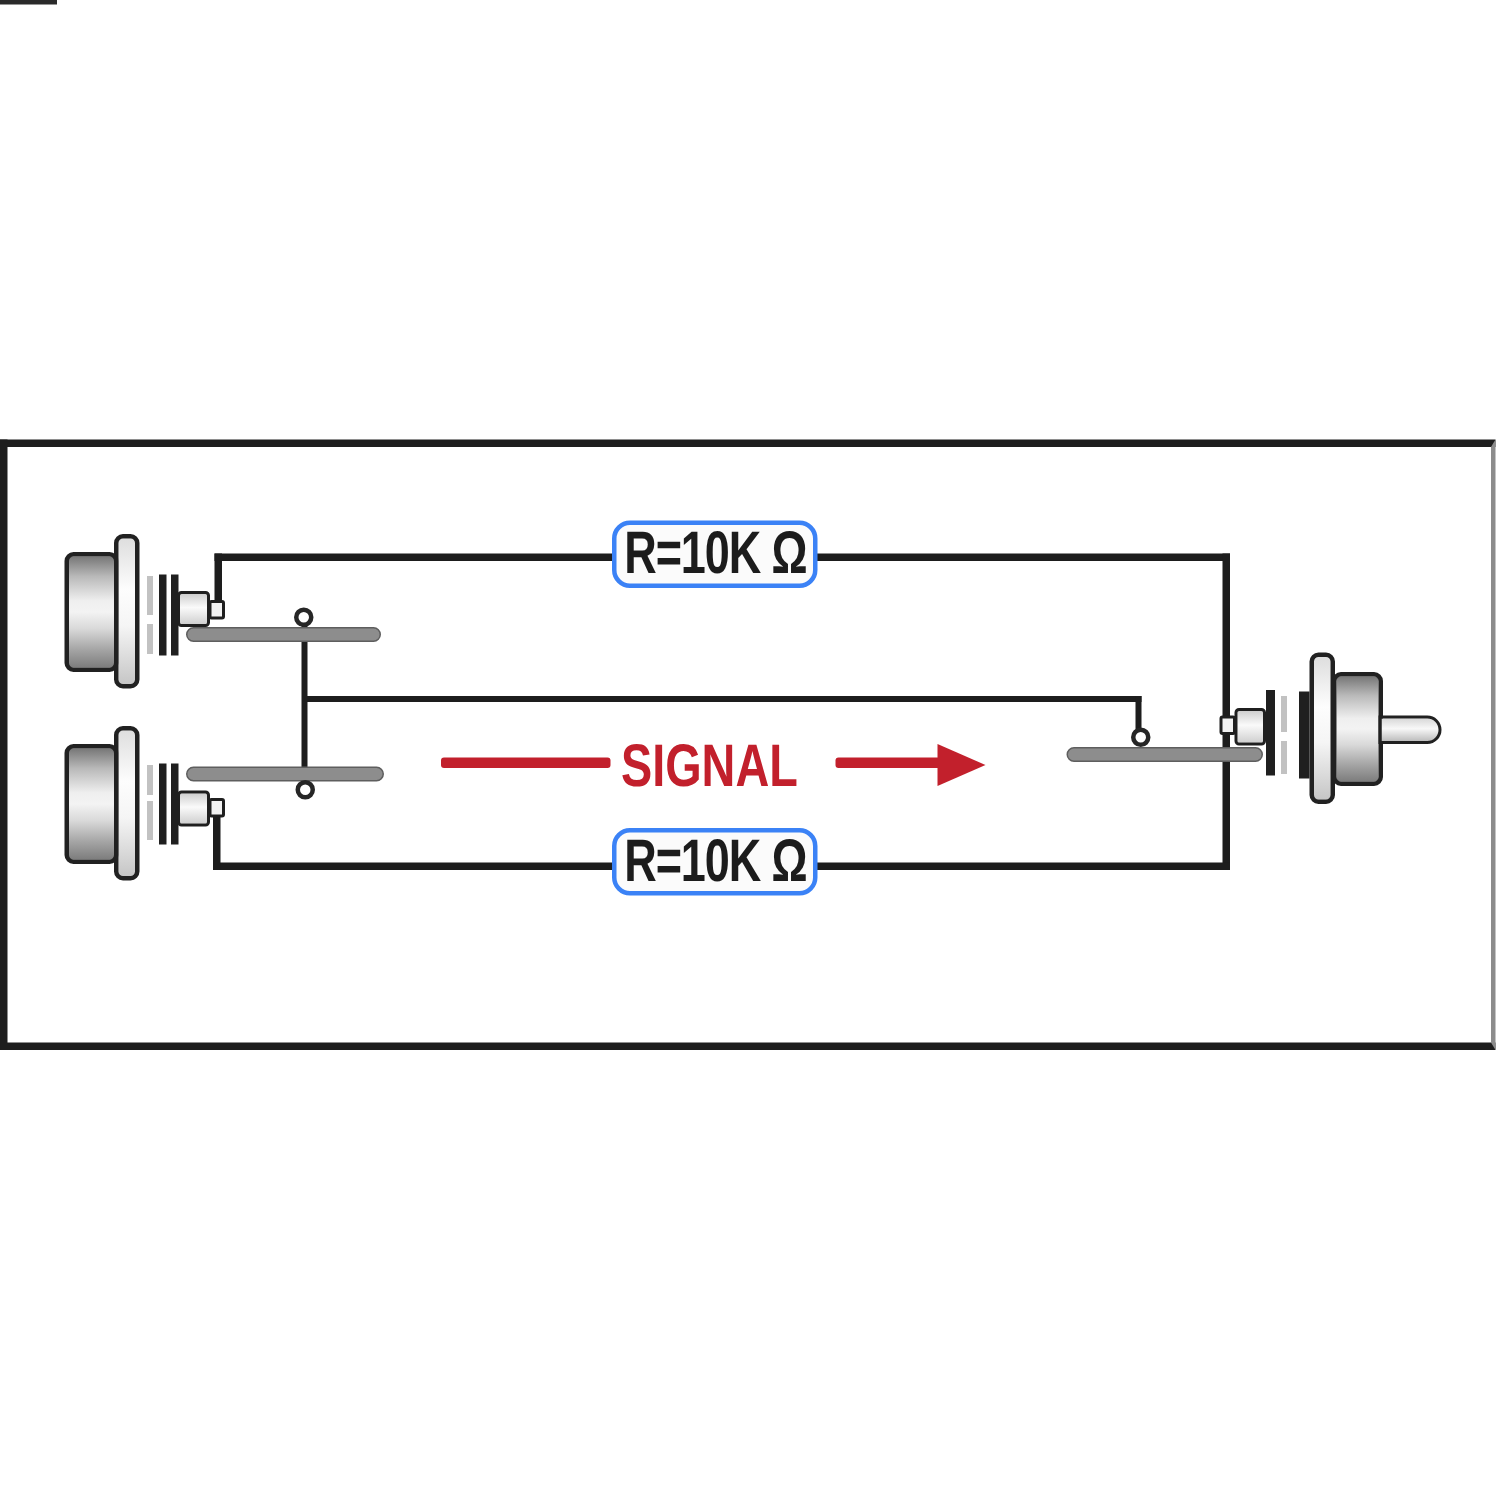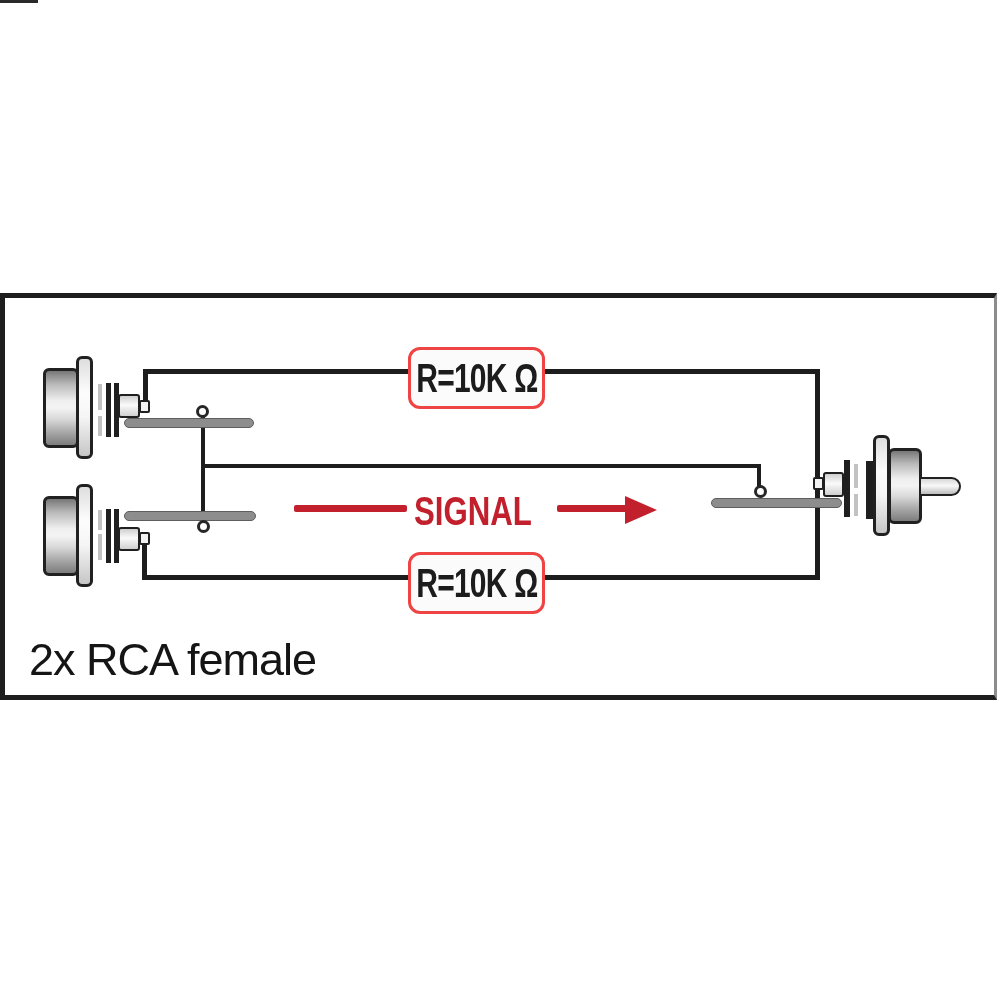--- a/index.html
+++ b/index.html
@@ -16,21 +16,21 @@
   
   .wire{background:#1d1d1d;z-index:2;}
 
   
   .gbar{height:10px;background:#8d8d8d;border:1px solid #5e5e5e;border-radius:5px;z-index:3;}
 
   
   .donut{width:13px;height:13px;border:3px solid #262626;border-radius:50%;background:#ffffff;z-index:4;}
 
   
-  .rbox{left:408px;width:137px;height:62px;background:#fbfbfb;border:3px solid #ef4444;
+  .rbox{left:408px;width:137px;height:45px;background:#fbfbfb;border:3px solid #3b82f6;
         border-radius:12px;z-index:6;display:flex;align-items:center;justify-content:center;}
   .rbox span{font-size:40px;font-weight:bold;color:#1c1c1c;white-space:nowrap;
              transform:scaleX(0.75);letter-spacing:-1px;}
 
   
   .barrel{border:3px solid #212121;border-radius:6px;z-index:5;
           background:linear-gradient(180deg,#777777 0%,#b9b9b9 18%,#efefef 40%,#f3f3f3 50%,#d9d9d9 65%,#a2a2a2 85%,#7d7d7d 100%);}
   .flange{border:3px solid #212121;border-radius:6px;z-index:5;
           background:linear-gradient(180deg,#dedede 0%,#fdfdfd 35%,#f5f5f5 60%,#c6c6c6 100%);}
   .bbar{background:#1f1f1f;z-index:5;}
@@ -110,15 +110,14 @@
   <div class="abs bbar" style="left:866px;top:461px;width:7px;height:58px;"></div>
   <div class="abs flange" style="left:873px;top:435px;width:17px;height:101px;"></div>
   <div class="abs barrel" style="left:888px;top:448px;width:34px;height:76px;"></div>
   <div class="abs malepin" style="left:919px;top:477px;width:42px;height:19px;"></div>
 
   <div class="abs sigline" style="left:294px;top:505px;width:113px;height:7px;"></div>
   <div class="abs" id="signal-label">SIGNAL</div>
   <div class="abs sigline" style="left:557px;top:505px;width:70px;height:7px;"></div>
   <div class="abs" id="signal-arrowhead"></div>
 
-  <div class="abs caption" style="left:29px;top:634px;">2x RCA female</div>
 
 </div>
 
 </body></html>

